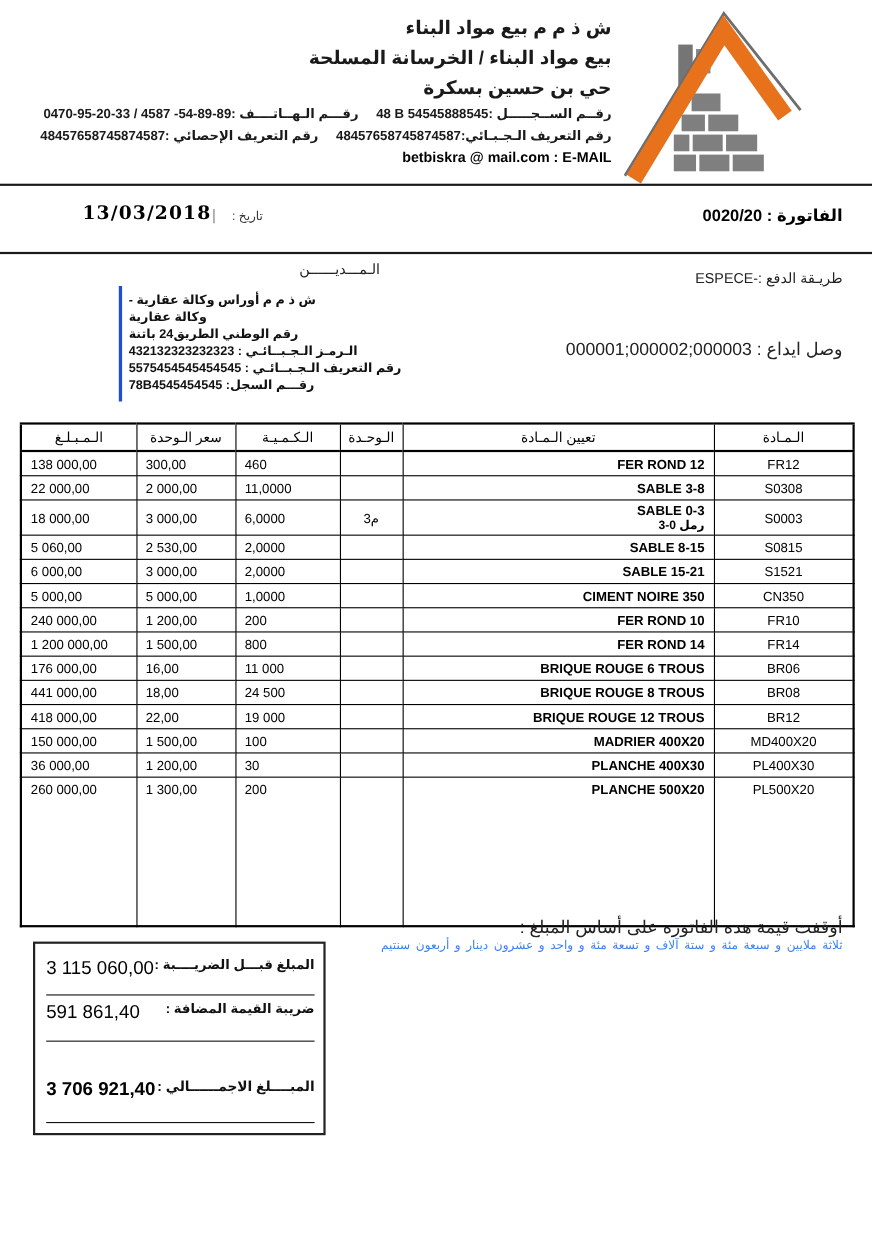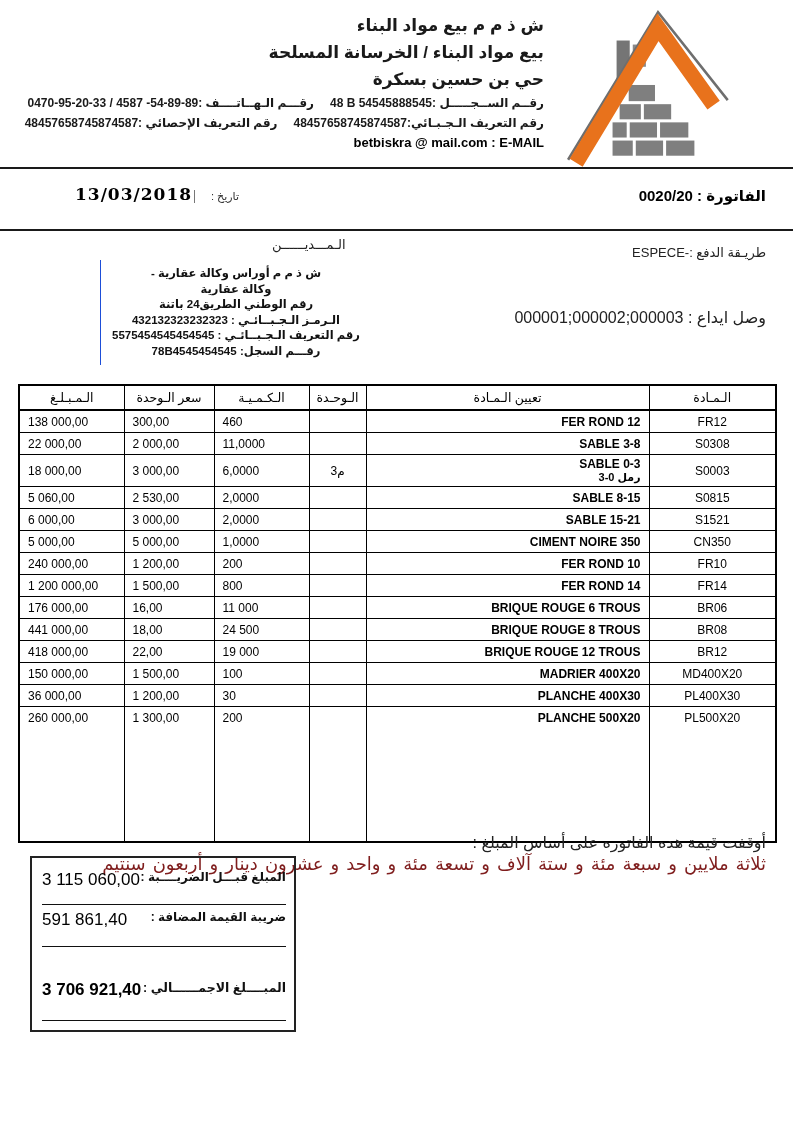--- a/index.html
+++ b/index.html
@@ -3,59 +3,59 @@
 <meta charset="utf-8">
 <style>
   html,body{margin:0;padding:0;}
   body{
     width:793px;height:1122px;background:#ffffff;position:relative;
     font-family:"Liberation Sans","DejaVu Sans",sans-serif;color:#000;overflow:hidden;
   }
   .abs{position:absolute;}
   
   .logo{left:560px;top:6px;width:192px;height:162px;}
-  .company{right:249px;top:12px;width:545px;direction:rtl;text-align:right;}
+  .company{right:237px;top:12px;width:545px;direction:rtl;text-align:right;}
   .company .big{font-size:17px;font-weight:bold;line-height:27px;color:#1a1a1a;}
   .company .small{font-size:12px;font-weight:bold;line-height:20px;color:#1a1a1a;white-space:nowrap;}
   .company .email{font-size:13px;font-weight:bold;line-height:20px;direction:ltr;}
   .gap{display:inline-block;width:16px;}
   .rule{left:0;width:793px;height:2px;background:#1a1a1a;}
   .rule1{top:167px;} .rule2{top:229px;}
   
   .inv-no{right:27px;top:187px;font-size:15px;font-weight:bold;direction:rtl;}
   .date-value{left:75px;top:184px;font-size:17px;font-weight:bold;
     font-family:"DejaVu Serif","Liberation Serif",serif;letter-spacing:1px;}
   .date-label{left:194px;top:190px;font-size:11px;color:#333;direction:rtl;
     border-left:1px solid #777;padding-left:16px;}
   
   .pay{right:27px;top:245px;font-size:13px;color:#222;direction:rtl;}
   .deposit{right:27px;top:308px;font-size:16px;color:#222;direction:rtl;}
   .debtor-title{left:272px;top:237px;font-size:13px;color:#222;direction:rtl;}
-  .customer{left:100px;top:260px;width:258px;direction:rtl;text-align:center;
-    border-left:1px solid #1d4ed8;padding:6px 2px 6px 6px;}
+  .customer{left:108px;top:260px;width:258px;direction:rtl;text-align:left;
+    border-left:3px solid #1d4ed8;padding:6px 2px 6px 6px;}
   .customer div{font-size:11.5px;font-weight:bold;line-height:15.5px;color:#111;white-space:nowrap;}
   .num{direction:ltr;unicode-bidi:embed;}
   
   .items{left:18px;top:384px;}
   table{border-collapse:collapse;table-layout:fixed;width:757px;direction:rtl;border:2px solid #000;}
   th,td{border:1px solid #000;overflow:hidden;}
   thead th{border-top:2px solid #000;border-bottom:2px solid #000;font-weight:normal;
     font-size:12.5px;padding:4px 2px;text-align:center;white-space:nowrap;}
   td{font-size:12px;padding:2px 8px;height:17px;vertical-align:middle;}
   .cell-code{text-align:center;margin-left:48px;}
   .cell-designation{text-align:right;}
   .cell-designation .des1{font-weight:bold;white-space:nowrap;}
   .cell-designation .des2{font-weight:bold;font-size:11px;direction:rtl;}
   .cell-unit{text-align:center;}
   .cell-qty,.cell-price,.cell-amount{text-align:left;margin-left:44px;}
   .cell-qty span,.cell-price span,.cell-amount span{direction:ltr;unicode-bidi:embed;}
   tr.tall td{height:128px;vertical-align:top;padding-top:4px;}
   
   .closing{right:27px;top:833px;font-size:16px;color:#222;direction:rtl;}
-  .words{right:27px;top:853px;font-size:18px;color:#7f1d1d;direction:rtl;word-spacing:2px;}
+  .words{right:27px;top:853px;font-size:11px;color:#3b82f6;direction:rtl;word-spacing:2px;}
   .totals{left:30px;top:856px;width:262px;height:172px;border:2px solid #222;}
   .t-row{position:absolute;left:10px;right:8px;display:flex;direction:rtl;
     justify-content:space-between;align-items:flex-start;border-bottom:1.5px solid #111;}
   .t-row .lbl{font-size:12px;font-weight:bold;color:#111;}
   .t-row .val{font-size:17px;direction:ltr;unicode-bidi:embed;}
   .t-row1{top:12px;height:34px;}
   .t-row2{top:52px;height:36px;}
   .t-row3{top:122px;height:40px;}
   .t-row3 .lbl{font-size:12.5px;}
   .t-row3 .val{font-size:17px;font-weight:bold;}

